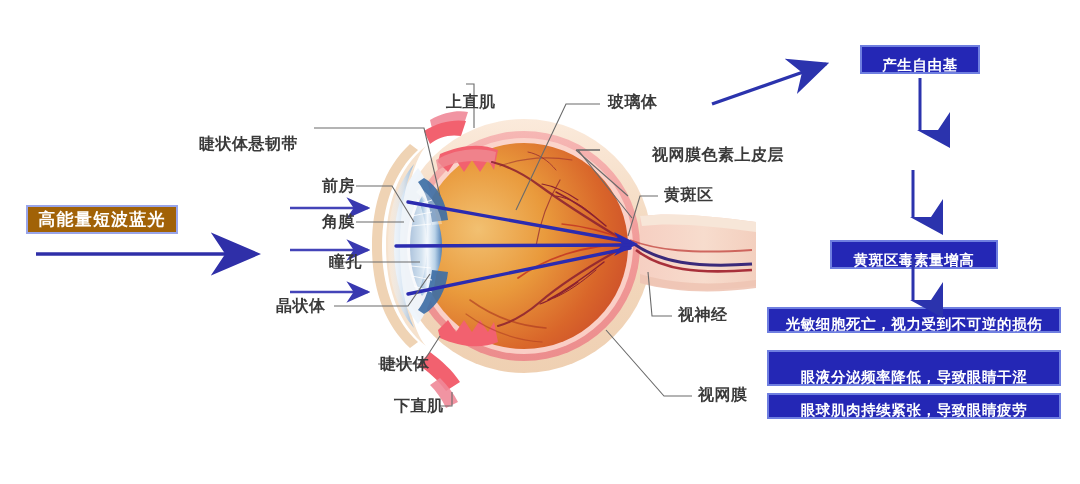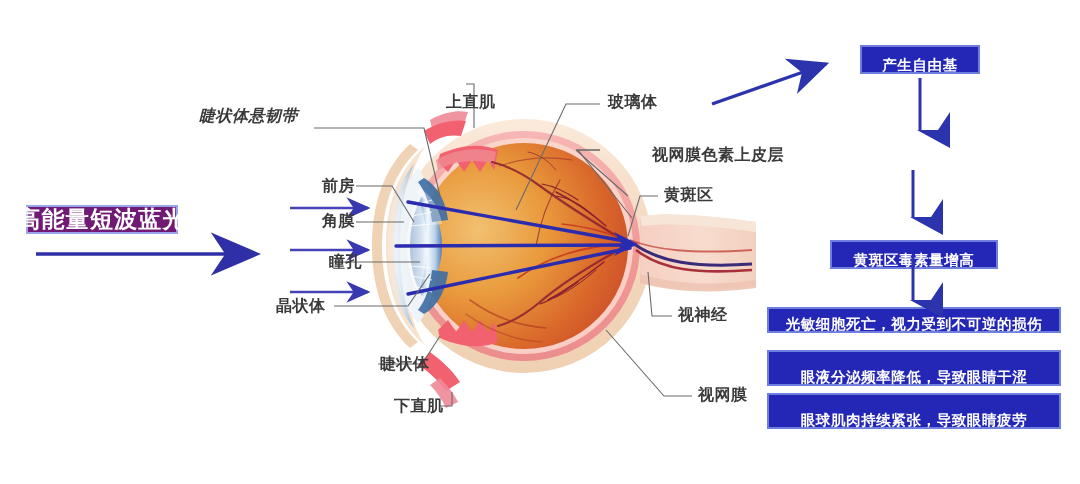--- a/index.html
+++ b/index.html
@@ -33,24 +33,24 @@
     letter-spacing:0.6px;
     display:flex;
     align-items:flex-end;
     justify-content:center;
     box-sizing:border-box;
     white-space:nowrap;
     line-height:1;
   }
   .titlebox{
     position:absolute;
-    background:#701a75;
+    background:#a16207;
     border:2px solid #99a5ea;
     color:#ffffff;
-    font-size:23px;
+    font-size:17px;
     font-weight:700;
     letter-spacing:1.2px;
     display:flex;
     align-items:center;
     justify-content:center;
     box-sizing:border-box;
     white-space:nowrap;
   }
 </style>
 </head>
@@ -242,23 +242,23 @@
 
       <path d="M692,396 L664,396 L606,330"></path>
     </g>
   </svg>
 
   <div class="titlebox" style="left:26px;top:205px;width:152px;height:29px;">
     <span>高能量短波蓝光</span>
   </div>
 
   <div class="lbl" style="left:408px;top:94px;margin-left:38px;">上直肌</div>
-  <div class="lbl" style="left:199px;top:108px;font-style:italic;">睫状体悬韧带</div>
+  <div class="lbl" style="left:199px;top:136px;">睫状体悬韧带</div>
   <div class="lbl" style="left:322px;top:178px;">前房</div>
-  <div class="lbl" style="left:322px;top:214px;font-family:Liberation Mono, monospace;">角膜</div>
+  <div class="lbl" style="left:322px;top:214px;">角膜</div>
   <div class="lbl" style="left:300px;top:254px;padding-left:29px;">瞳孔</div>
   <div class="lbl" style="left:276px;top:298px;">晶状体</div>
   <div class="lbl" style="left:332px;top:356px;padding-left:48px;">睫状体</div>
   <div class="lbl" style="left:394px;top:398px;">下直肌</div>
   <div class="lbl" style="left:608px;top:94px;">玻璃体</div>
   <div class="lbl" style="left:608px;top:147px;margin-left:44px;">视网膜色素上皮层</div>
   <div class="lbl" style="left:664px;top:187px;">黄斑区</div>
   <div class="lbl" style="left:678px;top:307px;">视神经</div>
   <div class="lbl" style="left:698px;top:387px;">视网膜</div>
 
@@ -267,21 +267,21 @@
   </div>
   <div class="fbox" style="left:830px;top:240px;width:168px;height:29px;">
     <span>黄斑区毒素量增高</span>
   </div>
   <div class="fbox" style="left:767px;top:307px;width:294px;height:26px;">
     <span>光敏细胞死亡，视力受到不可逆的损伤</span>
   </div>
   <div class="fbox" style="left:767px;top:350px;width:294px;height:36px;">
     <span>眼液分泌频率降低，导致眼睛干涩</span>
   </div>
-  <div class="fbox" style="left:767px;top:393px;width:294px;height:36px;">
+  <div class="fbox" style="left:767px;top:393px;width:294px;height:26px;">
     <span>眼球肌肉持续紧张，导致眼睛疲劳</span>
   </div>
 
   <svg width="1080" height="484" viewBox="0 0 1080 484" style="position:absolute;left:0;top:0;pointer-events:none;">
     <defs>
       <marker id="mDown" viewBox="0 0 12 11" refX="6" refY="10" markerWidth="12" markerHeight="11" orient="auto">
         <path d="M0,0 L12,0 L6,11 L6,4 Z" fill="#2b33ad"></path>
       </marker>
     </defs>
     <line x1="920" y1="78" x2="920" y2="130" stroke="#2b33ad" stroke-width="3" marker-end="url(#mDown)"></line>

